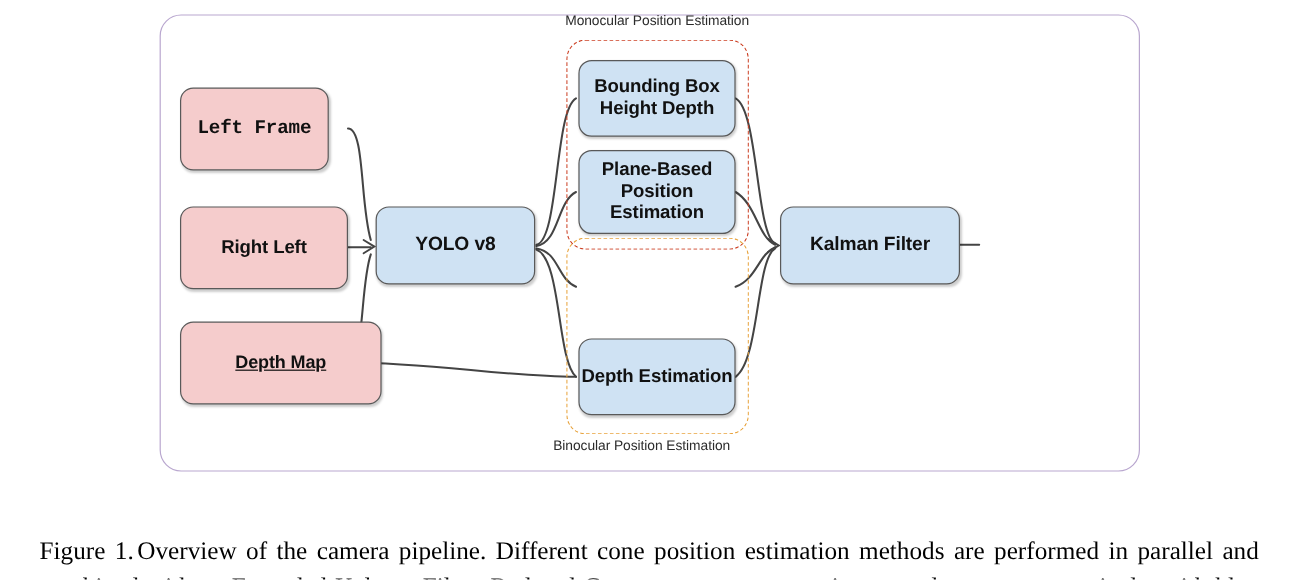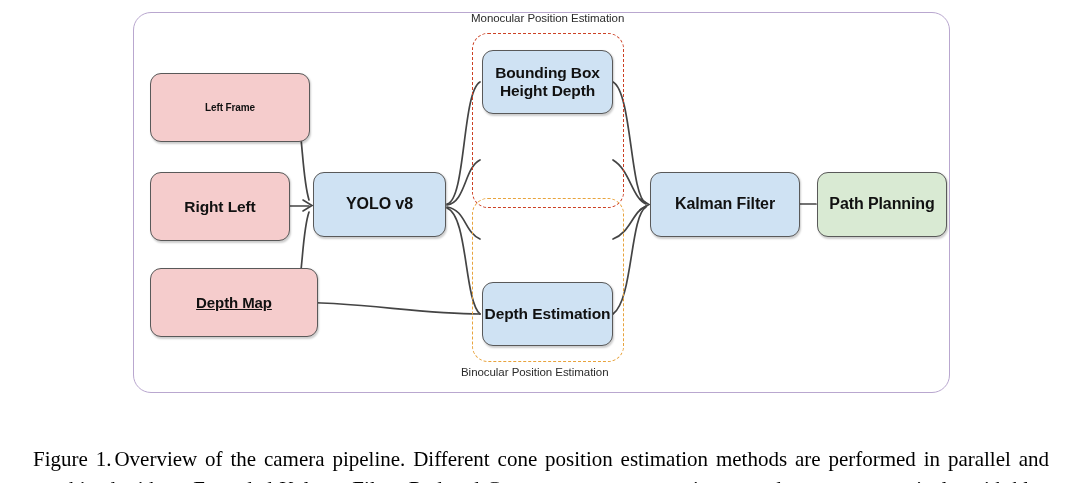--- a/index.html
+++ b/index.html
@@ -60,21 +60,21 @@
     letter-spacing: -0.1px;
     box-shadow: 1px 1.5px 2px rgba(0,0,0,0.20);
   }
   .node-label { display: block; pointer-events: none; }
 
   .node.input  { background: #f5cccc; }
   .node.proc   { background: #cfe2f3; }
   .node.output { background: #d9ead3; }
 
   
-  #node-left-frame   { left:150px; top:73px;  width:160px; height:69px; font-size:10px; }
+  #node-left-frame   { left:150px; top:73px;  width:124px; height:69px; font-size:16px;font-family:Liberation Mono, monospace; }
   #node-right-frame  { left:150px; top:172px; width:140px; height:69px; font-size:15.5px; }
   #node-depth-map    { left:150px; top:268px; width:168px; height:69px; font-size:15px;text-decoration:underline; }
 
   #node-yolo         { left:313px; top:172px; width:133px; height:65px; font-size:16px; }
 
   #node-bbox-depth   { left:482px; top:50px;  width:131px; height:64px; font-size:15.5px; }
   #node-plane-based  { left:482px; top:125px; width:131px; height:70px; font-size:15.5px; }
   #node-kpr          { left:482px; top:207px; width:131px; height:64px; font-size:16px; }
   #node-depth-est    { left:482px; top:282px; width:131px; height:64px; font-size:15.5px; }
 
@@ -190,31 +190,31 @@
   </div>
 
   <div class="node proc" id="node-yolo">
     <span class="node-label">YOLO v8</span>
   </div>
 
   <div class="node proc" id="node-bbox-depth">
     <span class="node-label">Bounding Box Height Depth</span>
   </div>
 
+  <div class="node proc" id="node-plane-based">
+    <span class="node-label">Plane-Based Position Estimation</span>
+  </div>
 
 
   <div class="node proc" id="node-depth-est">
     <span class="node-label">Depth Estimation</span>
   </div>
 
   <div class="node proc" id="node-kalman">
     <span class="node-label">Kalman Filter</span>
   </div>
 
-  <div class="node output" id="node-path-plan">
-    <span class="node-label">Path Planning</span>
-  </div>
 
   <div class="caption">
     <span class="fig-num">Figure 1.</span><span>Overview of the camera pipeline. Different cone position estimation methods are performed in parallel and combined with an Extended Kalman Filter. Red and Green represent system inputs and outputs respectively, with blue representing pipeline sub-routines.</span>
   </div>
 
 </div>
 
 </body></html>

